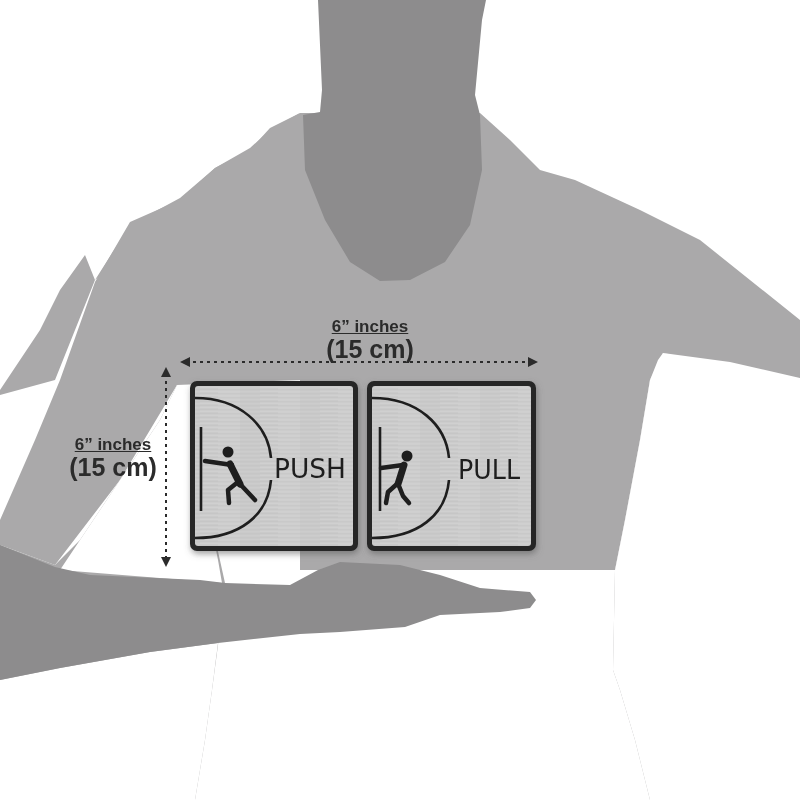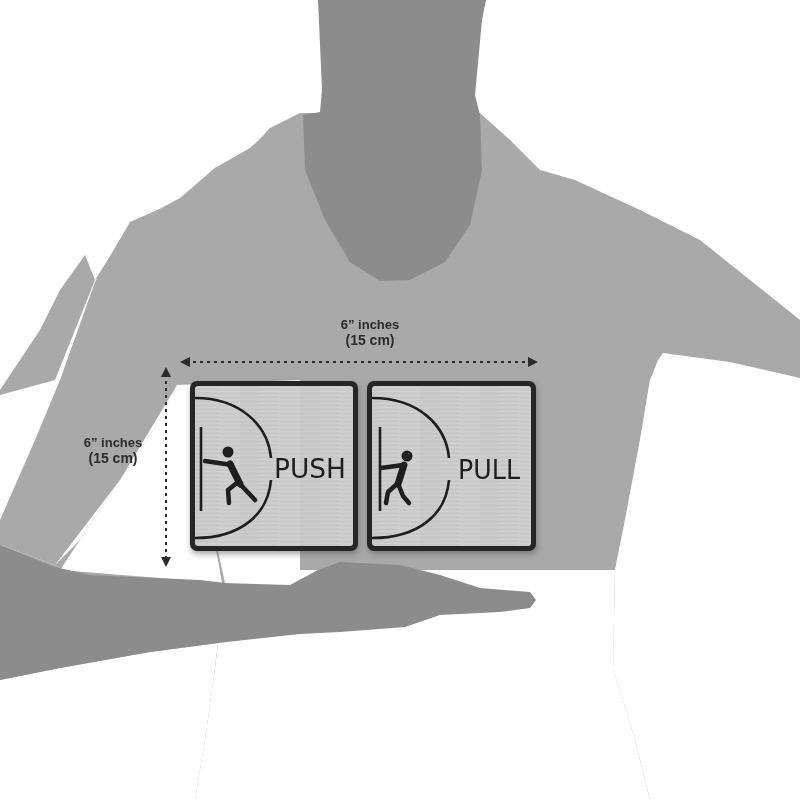--- a/index.html
+++ b/index.html
@@ -1,20 +1,20 @@
 <!DOCTYPE html>
 <html><head>
   <meta charset="utf-8">
   <style>
     html, body { margin: 0; padding: 0; background: #ffffff; }
     body { width: 800px; height: 800px; position: relative; overflow: hidden; font-family: "Liberation Sans", sans-serif; }
     #scene { position: absolute; left: 0; top: 0; width: 800px; height: 800px; }
     .dim-label { position: absolute; color: #2b2b2b; font-family: "Liberation Sans", sans-serif; font-weight: bold; text-align: center; line-height: 1; }
-    .dim-label .l1 { display: block; font-size: 13px; }
-    .dim-label .l2 { display: block; font-size: 14px; margin-top: 2px; }
+    .dim-label .l1 { display: block; font-size: 17px; text-decoration: underline; }
+    .dim-label .l2 { display: block; font-size: 25px; margin-top: 2px; }
     #top-dim { left: 290px; top: 318px; width: 160px; }
     #side-dim { left: 58px; top: 436px; width: 110px; }
   </style>
 </head>
 <body>
 
 <svg id="scene" width="800" height="800" viewBox="0 0 800 800" xmlns="http://www.w3.org/2000/svg">
   <defs>
     <linearGradient id="brushed" x1="0" y1="0" x2="0" y2="1">
       <stop offset="0" stop-color="#d2d2d2"></stop>

